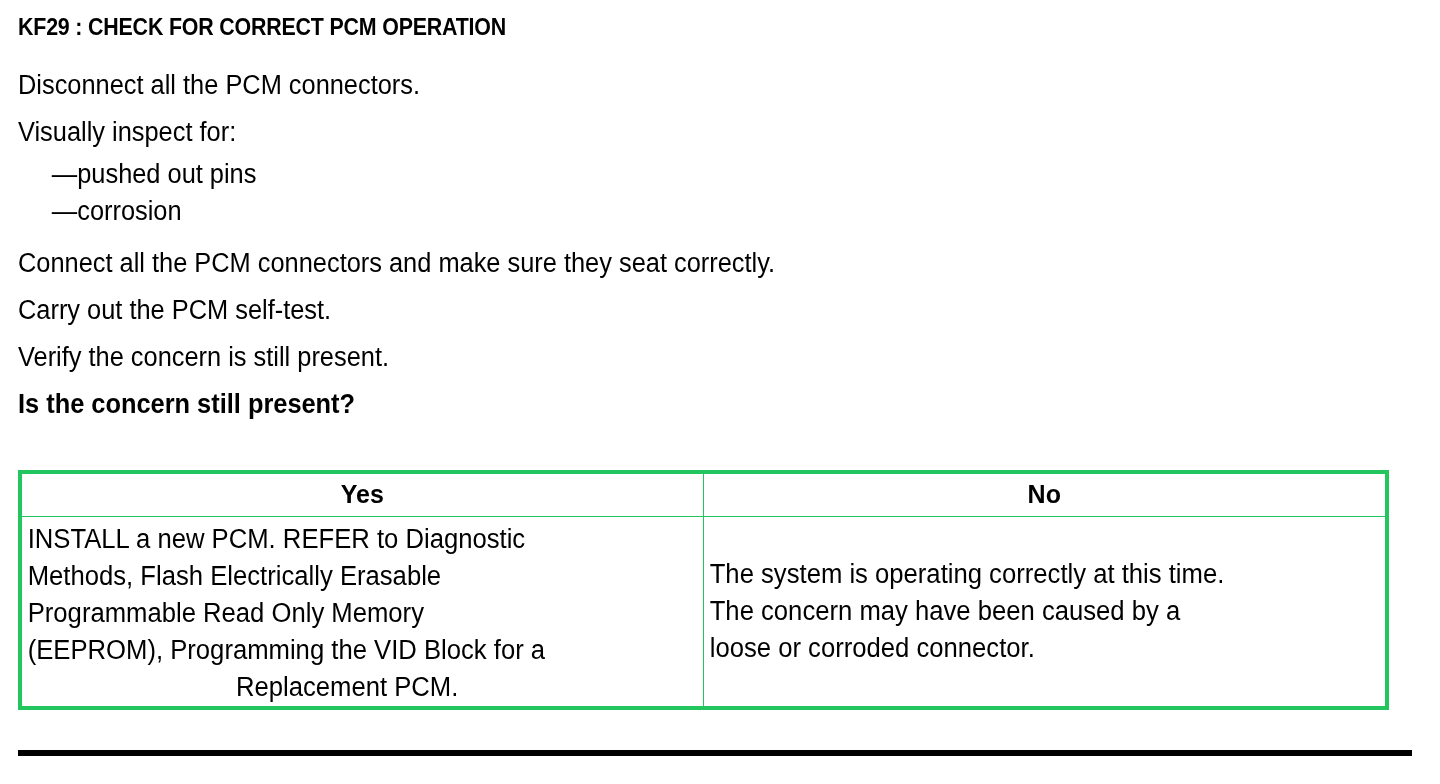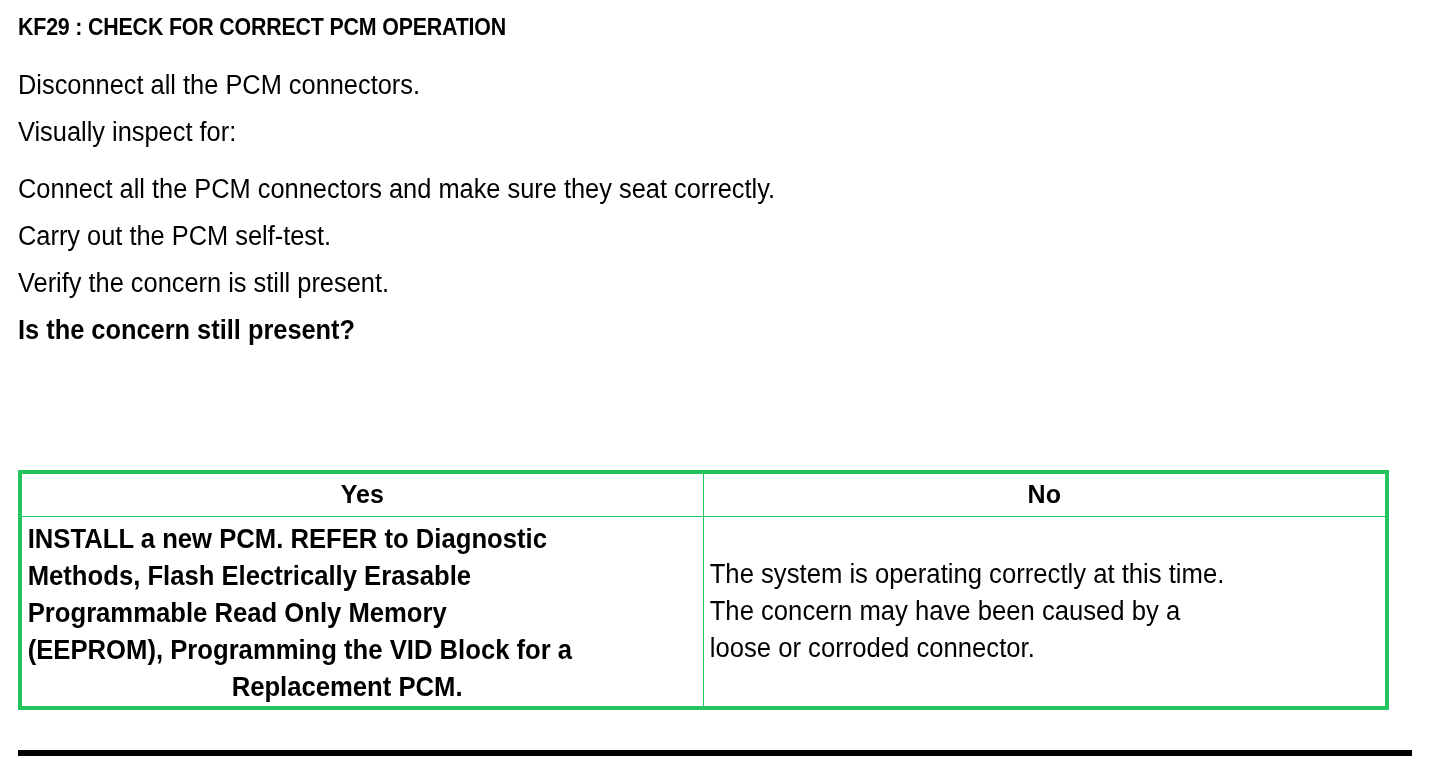--- a/index.html
+++ b/index.html
@@ -113,21 +113,20 @@
     transform-origin: left center;
   }
   .cell-text .tline {
     white-space: nowrap;
   }
   .cell-text .tline.center {
     text-align: center;
   }
   .cell-yes {
     vertical-align: top;
-    font-weight: bold;
   }
   .cell-yes .cell-text {
     padding-top: 4px;
   }
   .cell-no .cell-text {
     padding-left: 6px;
   }
 
   
   .bottom-rule {
@@ -145,20 +144,24 @@
 <div class="page">
 
   <div class="step-heading">KF29 : CHECK FOR CORRECT PCM OPERATION</div>
 
   <div class="instructions">
 
     <div class="line">Disconnect all the PCM connectors.</div>
 
     <div class="line">Visually inspect for:</div>
 
+    <div class="sub-list">
+      <div class="sub-line">—pushed out pins</div>
+      <div class="sub-line">—corrosion</div>
+    </div>
 
     <div class="line gap-before">Connect all the PCM connectors and make sure they seat correctly.</div>
 
     <div class="line">Carry out the PCM self-test.</div>
 
     <div class="line">Verify the concern is still present.</div>
 
     <div class="line bold">Is the concern still present?</div>
 
   </div>

